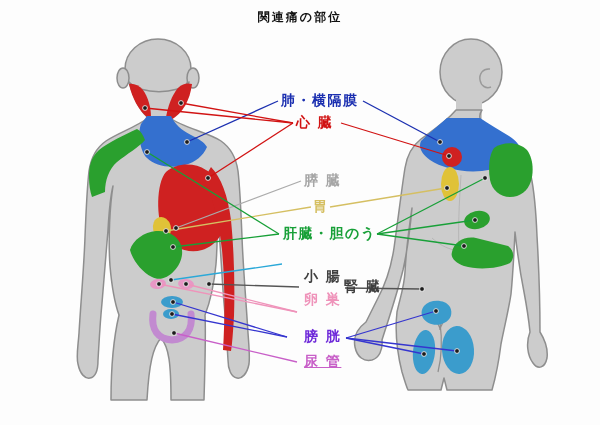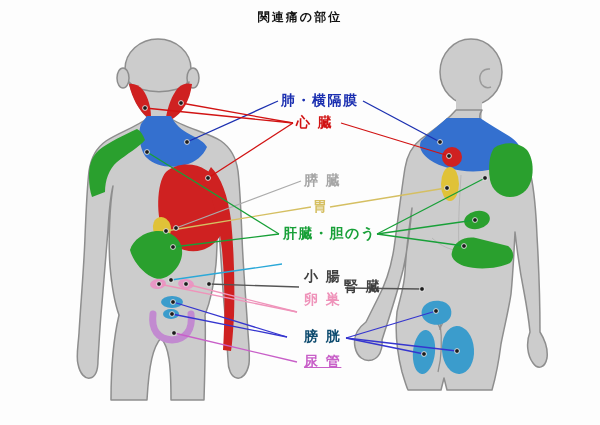--- a/index.html
+++ b/index.html
@@ -224,16 +224,16 @@
   <div class="title">関連痛の部位</div>
 
   <div class="organ-label lbl-lung" style="color: rgb(27, 47, 176);">肺・横隔膜</div>
   <div class="organ-label lbl-heart" style="color: rgb(209, 19, 19);">心 臓</div>
   <div class="organ-label lbl-panc" style="color: rgb(166, 166, 166);">膵 臓</div>
   <div class="organ-label lbl-stom" style="color: rgb(213, 191, 98);">胃</div>
   <div class="organ-label lbl-liver" style="color: rgb(24, 160, 56);">肝臓・胆のう</div>
   <div class="organ-label lbl-small" style="color: #404040; margin-top: 14px;">小 腸</div>
   <div class="organ-label lbl-kidney" style="color: rgb(63, 63, 63);">腎 臓</div>
   <div class="organ-label lbl-ovary" style="color: rgb(239, 147, 186);">卵 巣</div>
-  <div class="organ-label lbl-bladder" style="color: #0c4a6e;">膀 胱</div>
+  <div class="organ-label lbl-bladder" style="color: #6d28d9;">膀 胱</div>
   <div class="organ-label lbl-ureter" style="color: rgb(200, 95, 200);">尿 管</div>
 
 </div>
 
 </body></html>

